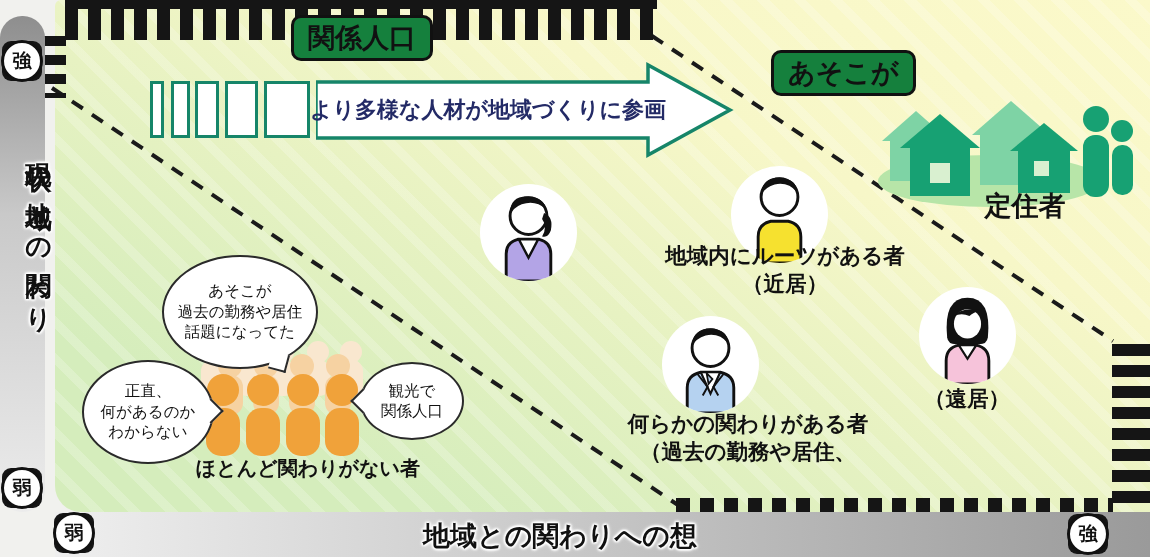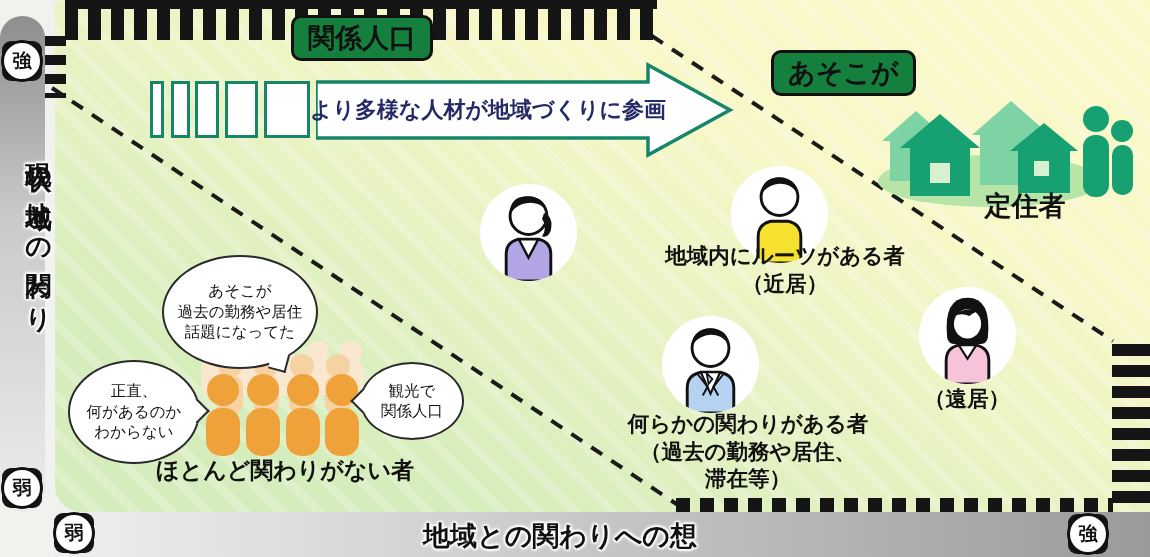--- a/index.html
+++ b/index.html
@@ -199,21 +199,20 @@
       <path d="M46,59 L52,65 L48,70 Z" fill="#b5d2f0" stroke="#111" stroke-width="1.8"></path>
       <path d="M36,59 L47,73 L42,82" fill="none" stroke="#111" stroke-width="2"></path>
       <path d="M64,59 L53,73 L58,82" fill="none" stroke="#111" stroke-width="2"></path>
       <circle cx="50" cy="33" r="19" fill="#fff" stroke="#111" stroke-width="3"></circle>
       <path d="M31,29 Q33,12 52,13 Q68,15 68,28 Q59,17 45,20 Q35,23 31,31 Z" fill="#111"></path>
     </svg>
   </div>
   <div class="abs plabel" style="left:598px;top:410px;width:300px;">
     <div>何らかの関わりがある者</div>
     <div>（過去の勤務や居住、</div>
-    <div>滞在等）</div>
   </div>
 
   <div class="abs avatar" style="left:919px;top:287px;">
     <svg width="100%" height="100%" viewBox="0 0 100 100">
       <path d="M29,52 Q25,11 50,11 Q75,11 71,52 Q70,59 62,59 L38,59 Q30,59 29,52 Z" fill="#111"></path>
       <ellipse cx="50" cy="38" rx="14" ry="15" fill="#fff"></ellipse>
       <path d="M36,30 Q44,20 64,24 Q56,26 52,30 Q44,26 36,30 Z" fill="#111"></path>
       <path d="M28,100 L28,76 Q28,63 41,60 L59,60 Q72,63 72,76 L72,100 Z" fill="#f6c3da" stroke="#111" stroke-width="3"></path>
       <path d="M41,60 L50,74 L59,60 Z" fill="#fff" stroke="#111" stroke-width="2.2"></path>
     </svg>
@@ -249,30 +248,30 @@
       <circle cx="30" cy="54" r="16"></circle>
         <rect x="13" y="72" width="34" height="48" rx="15"></rect>
       <circle cx="70" cy="54" r="16"></circle>
         <rect x="53" y="72" width="34" height="48" rx="15"></rect>
       <circle cx="110" cy="54" r="16"></circle>
         <rect x="93" y="72" width="34" height="48" rx="15"></rect>
       <circle cx="149" cy="54" r="16"></circle>
         <rect x="132" y="72" width="34" height="48" rx="15"></rect>
     </g>
   </svg>
-  <div class="abs plabel" style="left:150px;top:456px;width:270px;font-size:23px;">ほとんど関わりがない者</div>
+  <div class="abs plabel" style="left:150px;top:456px;width:270px;font-size:20px;text-align:right;">ほとんど関わりがない者</div>
 
   <div class="abs bubble" style="left:162px;top:255px;width:152px;height:110px;">
     <div>あそこが</div>
     <div>過去の勤務や居住</div>
     <div>話題になってた</div>
     <div class="tail se" style="right:28px;bottom:-4px;transform:rotate(15deg);"></div>
   </div>
 
-  <div class="abs bubble" style="left:68px;top:360px;width:128px;height:100px;">
+  <div class="abs bubble" style="left:82px;top:360px;width:128px;height:100px;">
     <div>正直、</div>
     <div>何があるのか</div>
     <div>わからない</div>
     <div class="tail se" style="right:-8px;top:40px;transform:rotate(-45deg);"></div>
   </div>
 
   <div class="abs bubble" style="left:360px;top:362px;width:100px;height:74px;">
     <div>観光で</div>
     <div>関係人口</div>
     <div class="tail w" style="left:-8px;top:28px;transform:rotate(45deg);"></div>

